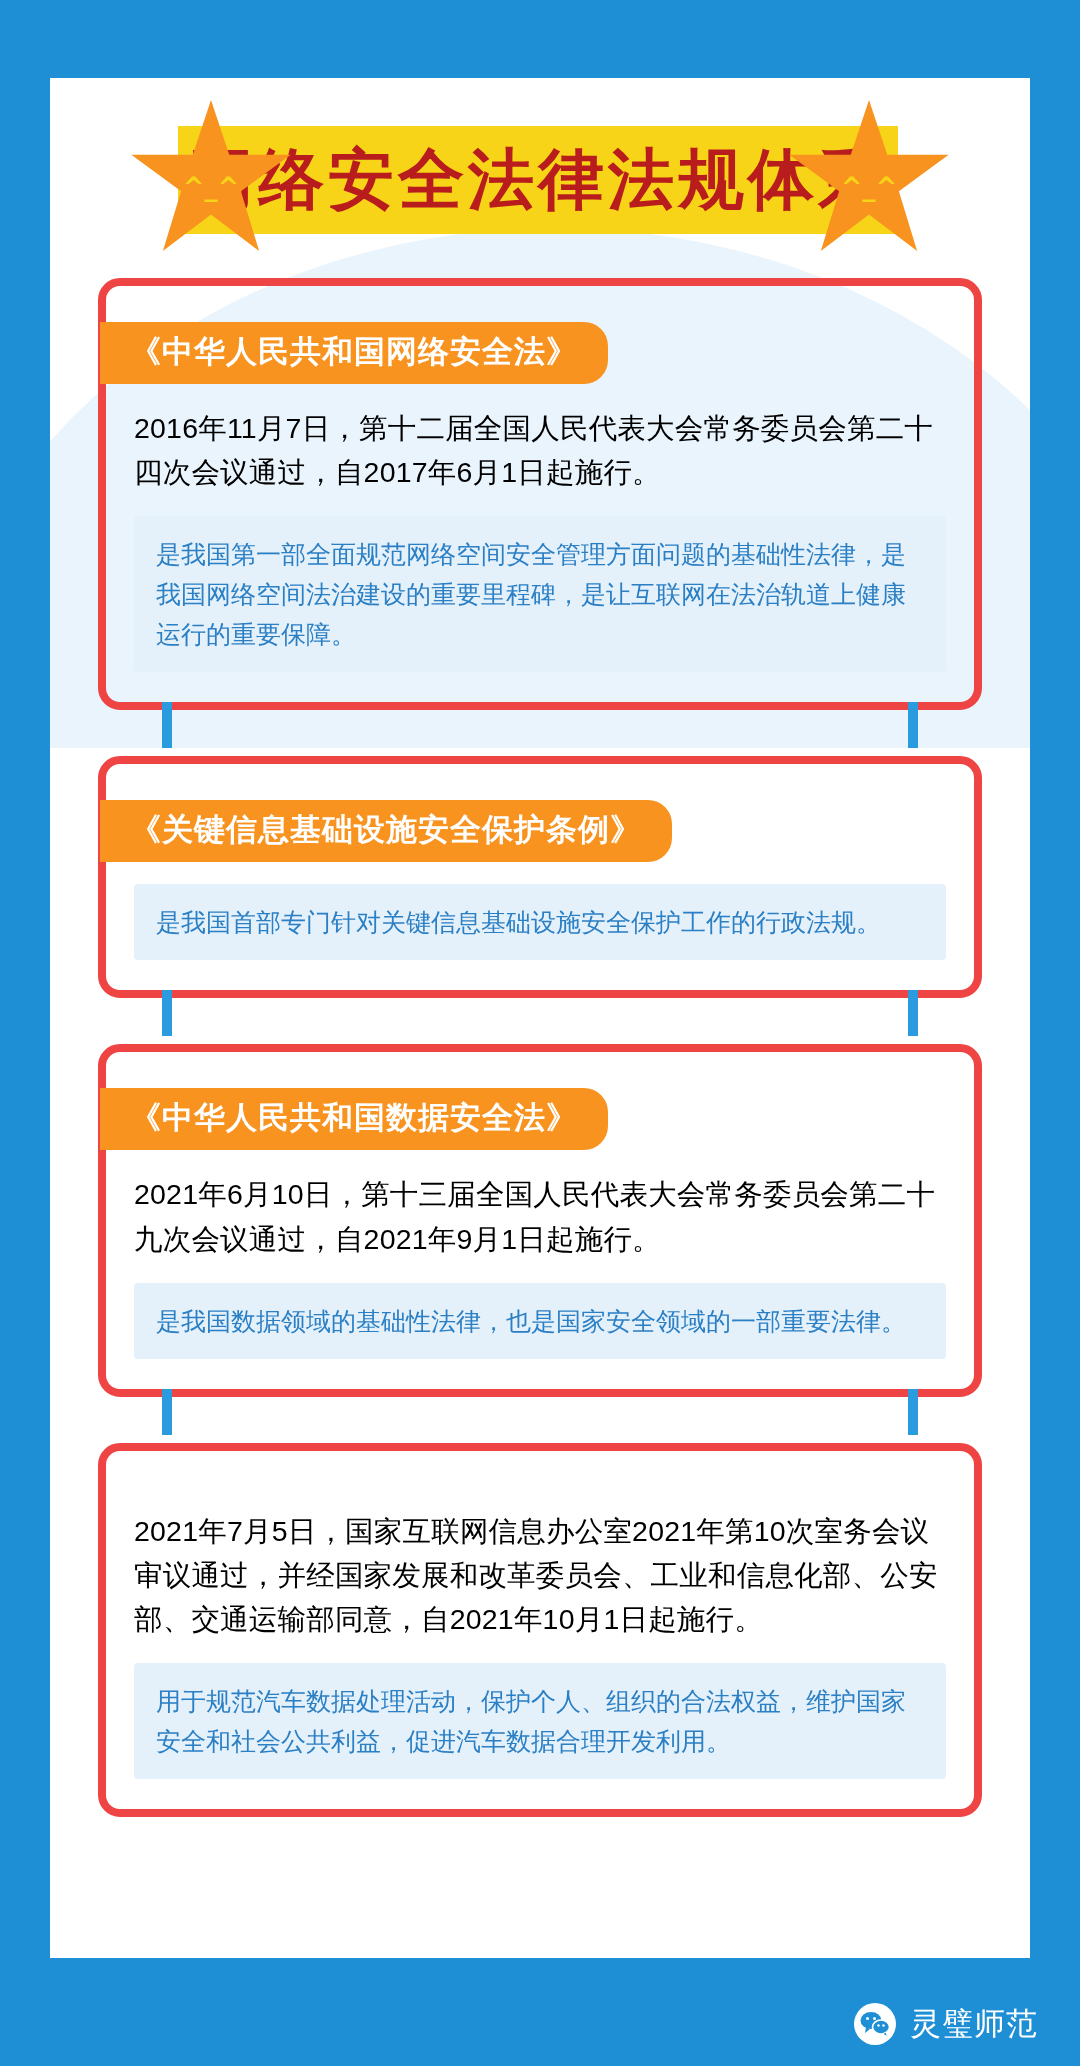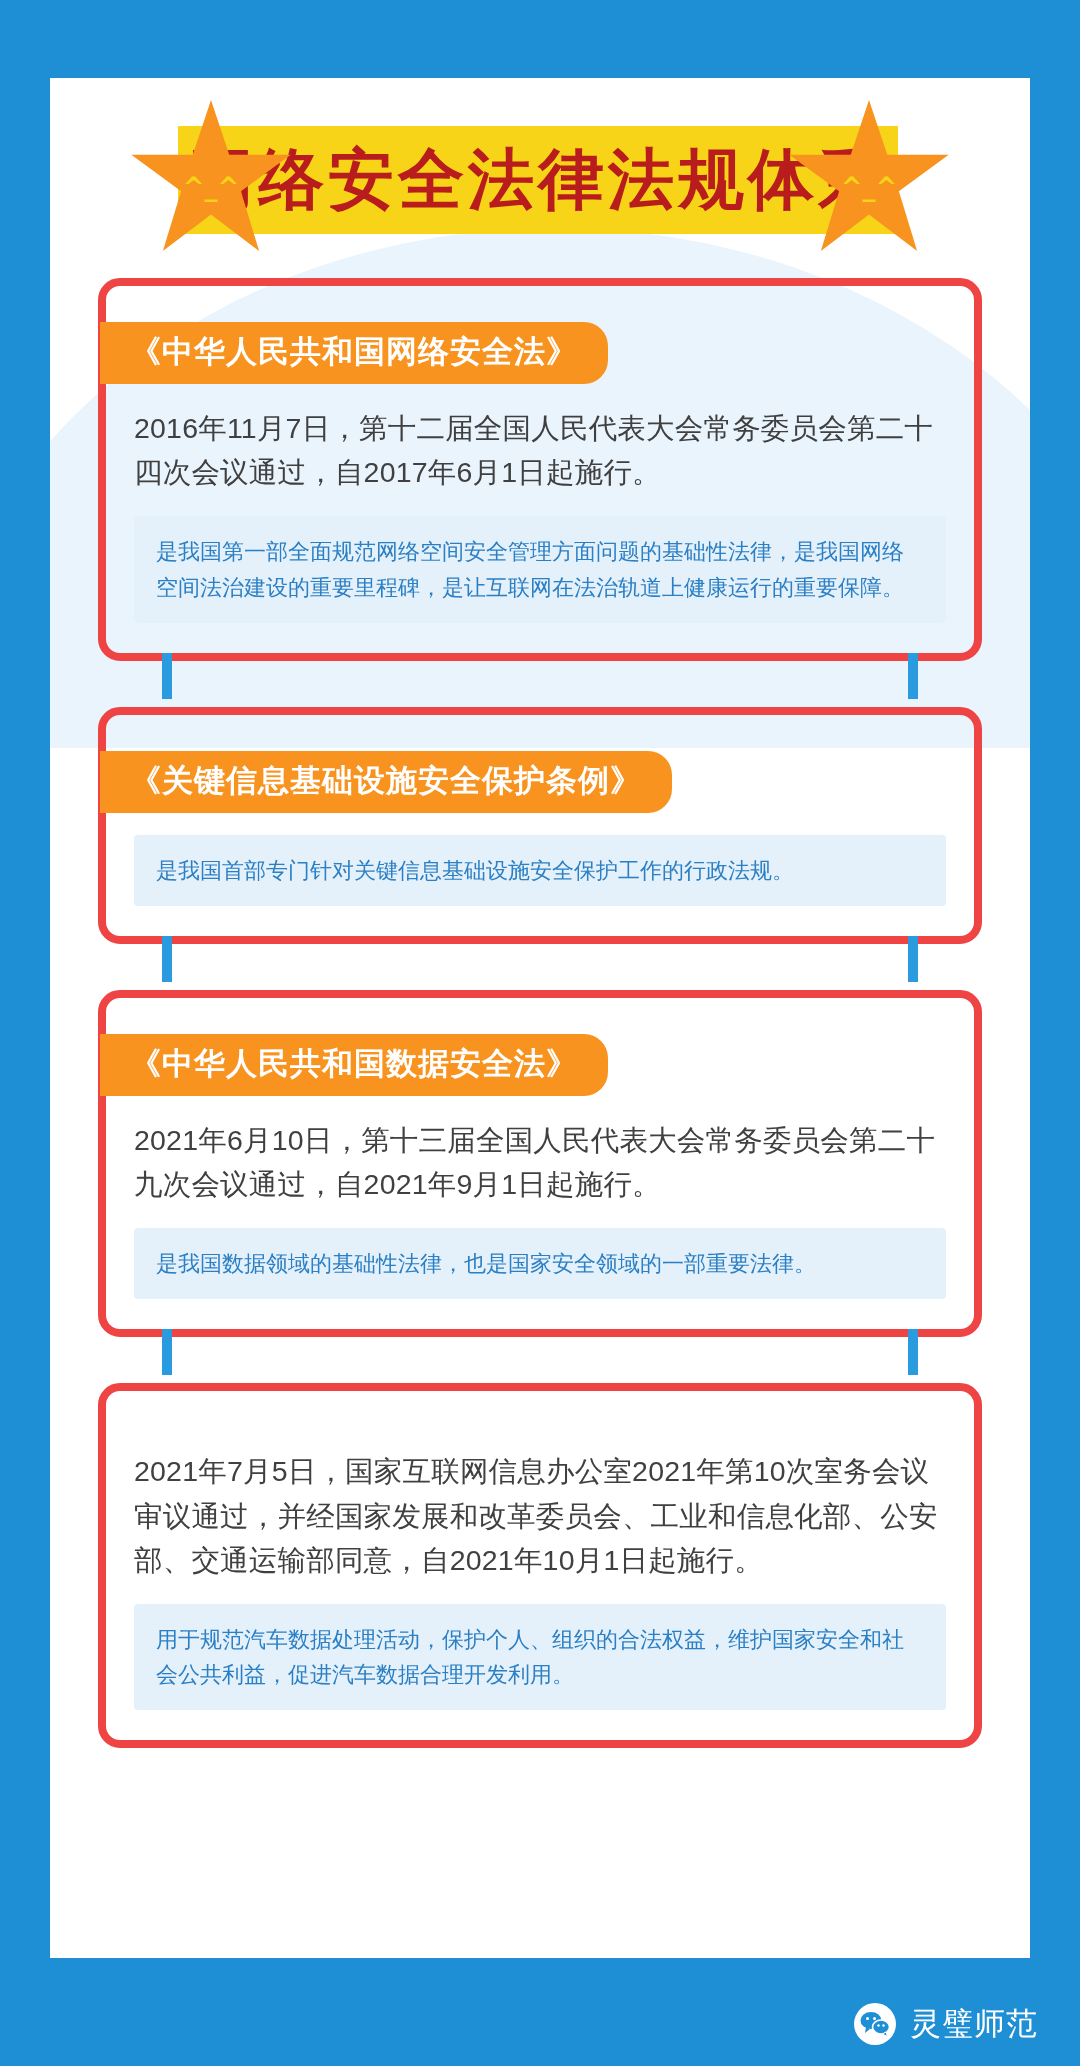--- a/index.html
+++ b/index.html
@@ -110,29 +110,29 @@
     font-weight: bold;
     padding: 9px 30px 11px 30px;
     border-radius: 0 24px 24px 0;
     margin-left: -34px;
     letter-spacing: 1px;
     white-space: nowrap;
   }
   .desc {
     font-size: 28.5px;
     line-height: 1.55;
-    color: #404040;
+    color: #000000;
     margin-top: 22px;
     letter-spacing: 0.2px;
   }
   .note {
     margin-top: 22px;
     background: #e4f1fb;
     color: #2b7fc4;
-    font-size: 22px;
+    font-size: 25px;
     line-height: 1.6;
     padding: 18px 22px;
     border-radius: 4px;
   }
   .footer {
     position: absolute;
     left: 0;
     bottom: 0;
     width: 1080px;
     height: 85px;

